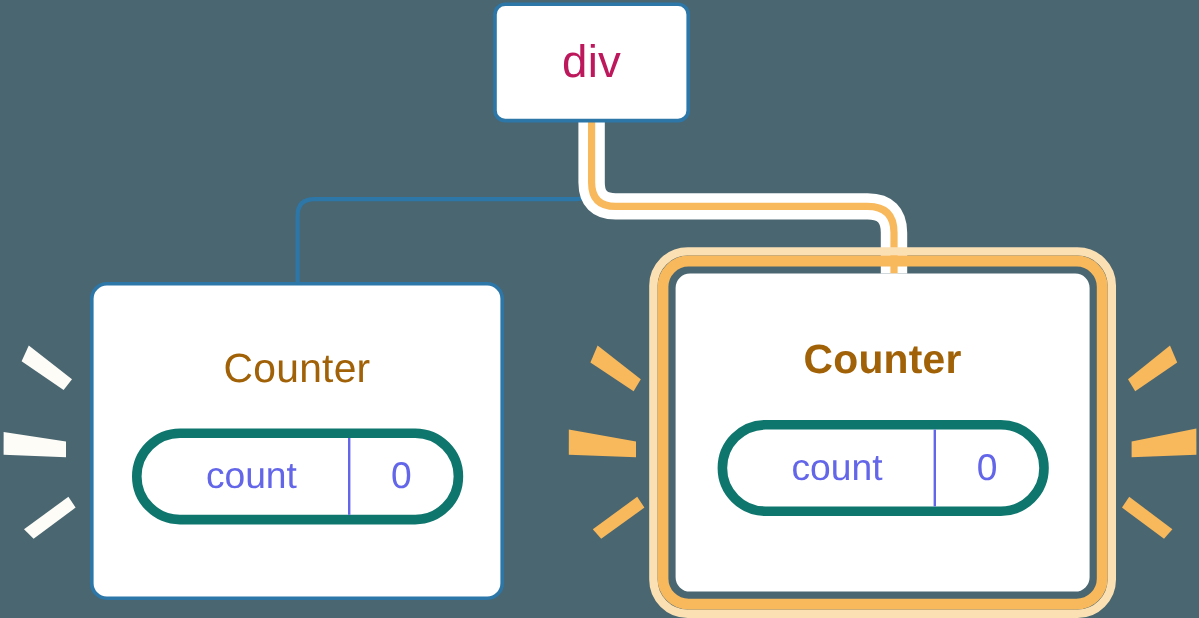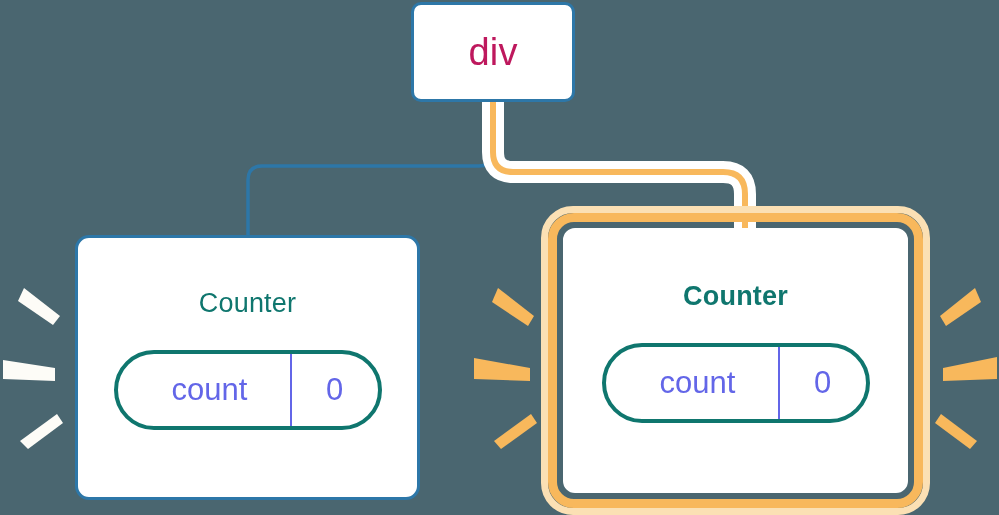--- a/index.html
+++ b/index.html
@@ -96,34 +96,34 @@
     width: 389px;
     height: 309px;
     border: 7px solid #fbe0b4;
     border-radius: 32px;
     box-sizing: border-box;
     background: transparent;
     z-index: 1;
   }
 
   .counter-title {
-    font-size: 27px;
-    color: #0f766e;
+    font-size: 34px;
+    color: #a16207;
     margin-top: 52px;
     letter-spacing: .2px;
     line-height: 1;
   }
   .counter-title.bold { font-weight: 700; }
   .counter-title.normal { font-weight: 400; }
 
   
   .pill {
     margin-top: 33px;
     height: 80px;
-    border: 4px solid #0f766e;
+    border: 8px solid #0f766e;
     border-radius: 40px;
     display: flex;
     align-items: stretch;
     box-sizing: border-box;
     background: transparent;
   }
   .pill-key, .pill-val {
     display: flex;
     align-items: center;
     justify-content: center;

